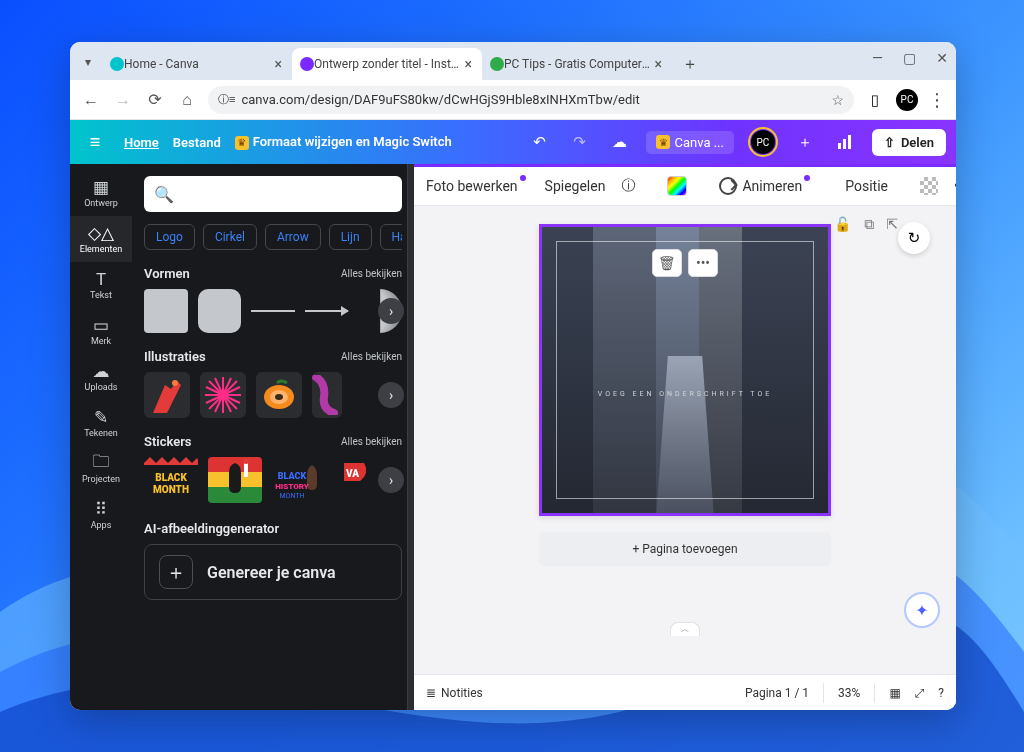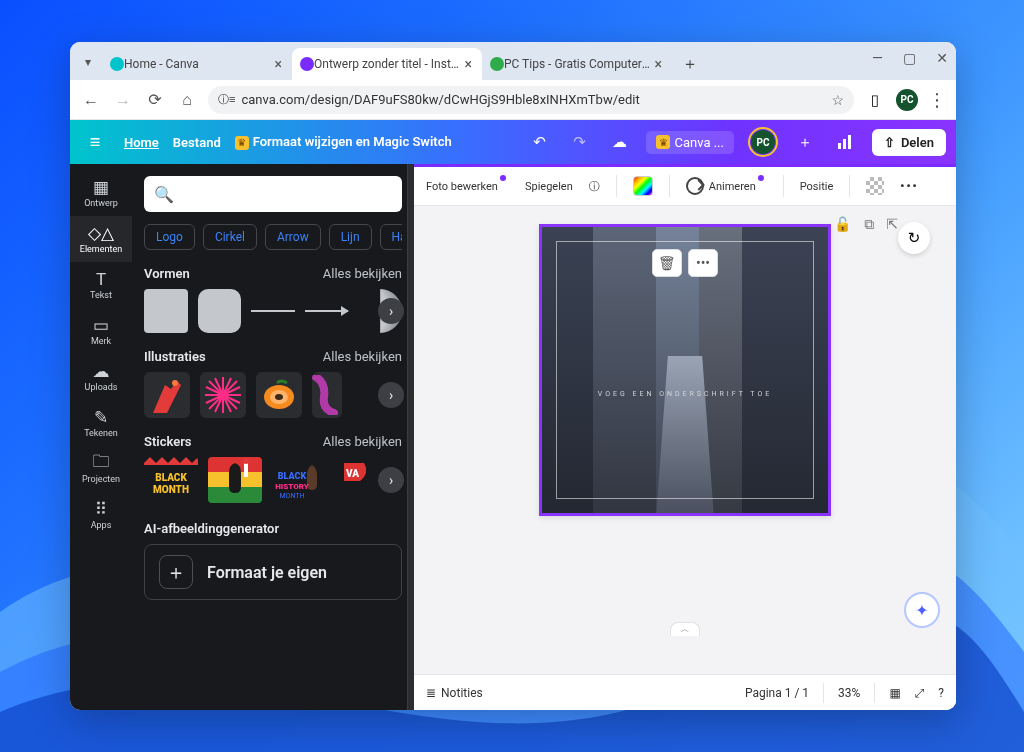--- a/index.html
+++ b/index.html
@@ -18,21 +18,21 @@
   .new-tab { width:28px; height:28px; display:flex; align-items:center; justify-content:center; color:#444; margin-left:4px; margin-bottom:2px; cursor:pointer; }
   .win-controls { position:absolute; right:8px; top:8px; display:flex; gap:20px; color:#555;}
   .win-controls span { font-size:14px; cursor:pointer; }
   
   .url-bar { height:40px; background:#fff; display:flex; align-items:center; gap:10px; padding:0 10px; border-bottom:1px solid #e2e4e7; }
   .nav-btn { width:22px; height:22px; color:#555; display:flex; align-items:center; justify-content:center; font-size:16px; cursor:pointer;}
   .url-input { flex:1; height:28px; background:#f0f2f4; border-radius:14px; display:flex; align-items:center; padding:0 10px; font-size:13px; color:#333; gap:6px;}
   .url-input .lock { font-size:11px;}
   .url-input .star { margin-left:auto; font-size:14px; color:#555;}
   .ext { width:22px; height:22px; display:flex; align-items:center; justify-content:center; font-size:15px;}
-  .avatar-pc { width:22px; height:22px; border-radius:50%; background:#14532d; color:#fff; font-size:10px; font-weight:700; display:flex; align-items:center; justify-content:center;}
+  .avatar-pc { width:22px; height:22px; border-radius:50%; background:#000000; color:#fff; font-size:10px; font-weight:400; display:flex; align-items:center; justify-content:center;}
   .kebab { font-size:18px; color:#444;}
   
   .app-topbar { height:44px; background:linear-gradient(90deg,#00c4cc 0%, #3a6cff 45%, #6f33ff 75%, #8a33ff 100%); display:flex; align-items:center; padding:0 10px; color:#fff; gap:14px; font-size:13px; }
   .app-topbar .hamburger { width:30px; height:30px; display:flex; align-items:center; justify-content:center; font-size:18px;}
   .app-topbar .top-btn { cursor:pointer; white-space:nowrap; }
   .crown { width:14px; height:14px; display:inline-flex; align-items:center; justify-content:center; background:#f7c12d; border-radius:3px; color:#7a3f00; font-size:10px; margin-right:4px; vertical-align:middle;}
   .top-spacer { flex:1; }
   .icon-btn { width:26px; height:26px; display:flex; align-items:center; justify-content:center; font-size:15px; cursor:pointer;}
   .canva-badge { display:flex; align-items:center; background:rgba(255,255,255,.15); padding:4px 10px; border-radius:5px; cursor:pointer;}
   .avatar-outline { position:relative; width:30px; height:30px; border-radius:50%; border:2px solid #f7c12d; display:flex; align-items:center; justify-content:center; }
@@ -47,36 +47,36 @@
   .rail-item.active { background:#25272b; color:#fff; }
   .rail-item .ricon { font-size:17px; height:18px; display:flex; align-items:center;}
   
   .side-panel { width:282px; background:#17191c; color:#e6e8ea; display:flex; flex-direction:column; padding:12px 12px 0 12px; position:relative;}
   .side-panel::after { content:""; position:absolute; right:0; top:0; bottom:0; width:6px; background:#2b2d31; border-left:1px solid #3a3c41;}
   .search-box { background:#fff; border-radius:6px; height:36px; display:flex; align-items:center; padding:0 10px; color:#333; gap:8px;}
   .search-box input { border:0; outline:none; font-size:13px; flex:1; color:#555; background:transparent;}
   .chips { display:flex; gap:8px; margin-top:12px; overflow:hidden;}
   .chip { border:1px solid #44474c; border-radius:6px; padding:5px 11px; font-size:12px; color:#3b82f6; white-space:nowrap; cursor:pointer;}
   .section-head { display:flex; justify-content:space-between; align-items:center; margin-top:16px; font-size:13px;}
-  .section-head .view-all { font-size:13px; color:#bfc3c8; cursor:pointer;}
+  .section-head .view-all { font-size:10px; color:#bfc3c8; cursor:pointer;}
   .thumb-row { display:flex; align-items:center; gap:10px; margin-top:8px; position:relative;}
   .shape-sq { width:44px; height:44px; background:#c4c8cd; border-radius:4px;}
   .shape-sq.round { border-radius:10px;}
   .shape-line { width:44px; height:2px; background:#c4c8cd;}
   .shape-arrow { width:44px; height:2px; background:#c4c8cd; position:relative;}
   .shape-arrow::after { content:""; position:absolute; right:-1px; top:-4px; border-left:8px solid #c4c8cd; border-top:5px solid transparent; border-bottom:5px solid transparent;}
   .shape-semi { width:44px; height:44px; background:radial-gradient(circle at 0% 50%, #c4c8cd 0 60%, #6b6e73 100%); border-radius:50%; clip-path:inset(0 0 0 50%);}
   .row-more { position:absolute; right:-2px; top:50%; transform:translateY(-50%); width:26px; height:26px; border-radius:50%; background:#3d3f44; color:#e6e8ea; display:flex; align-items:center; justify-content:center; font-size:14px; cursor:pointer;}
   .illus-row .th { width:46px; height:46px; border-radius:6px; background:#2a2c30; display:flex; align-items:center; justify-content:center; overflow:hidden;}
   .stick-row .th { width:54px; height:46px; border-radius:4px; overflow:hidden; position:relative;}
   .gen-box { border:1px solid #3e4146; border-radius:8px; height:56px; margin-top:8px; display:flex; align-items:center; gap:14px; padding:0 14px; cursor:pointer;}
   .plus-sq { width:34px; height:34px; border:1px solid #4b4e53; border-radius:8px; display:flex; align-items:center; justify-content:center; font-size:20px;}
   
   .canvas-area { flex:1; background:#fff; display:flex; flex-direction:column; min-width:0; position:relative;}
-  .ctx-bar { height:42px; border-top:3px solid #7a2bff; border-bottom:1px solid #e5e6e9; display:flex; align-items:center; gap:16px; padding:0 12px; font-size:11px; color:#333;}
+  .ctx-bar { height:42px; border-top:3px solid #7a2bff; border-bottom:1px solid #e5e6e9; display:flex; align-items:center; gap:16px; padding:0 12px; font-size:14px; color:#333;}
   .ctx-btn { display:flex; align-items:center; gap:5px; cursor:pointer; white-space:nowrap;}
   .ctx-sep { width:1px; height:22px; background:#e4e5e8;}
   .swatch { width:20px; height:20px; border-radius:4px; background:linear-gradient(135deg,red,orange,yellow,lime,cyan,blue,magenta); border:1px solid #ccc;}
   .flip-icon { width:18px; height:18px; border-radius:50%; border:2px solid #444; display:inline-block; position:relative;}
   .flip-icon::after{content:""; position:absolute; width:6px;height:6px;border-top:2px solid #444;border-right:2px solid #444; right:-1px; top:2px; transform:rotate(45deg);}
   .transp-icon { width:18px;height:18px; background-image:linear-gradient(45deg,#bbb 25%,transparent 25%,transparent 75%,#bbb 75%),linear-gradient(45deg,#bbb 25%,transparent 25%,transparent 75%,#bbb 75%); background-size:8px 8px; background-position:0 0,4px 4px; border-radius:3px;}
   .dot-badge { width:6px;height:6px;border-radius:50%;background:#7a2bff; position:relative; top:-8px; left:-3px;}
   .stage { flex:1; background:#f3f3f5; display:flex; flex-direction:column; align-items:center; padding:18px 0 0 0; position:relative; overflow:hidden;}
   .page-tools { position:absolute; right:58px; top:10px; display:flex; gap:12px; color:#777; font-size:14px;}
   .page-tools span{cursor:pointer;}
@@ -320,21 +320,21 @@
               <text x="10" y="20" fill="#fff" font-size="10" font-weight="900">VA</text>
             </svg></div>
         <div class="row-more">›</div>
       </div>
 
       <div class="section-head" style="margin-top:18px">
         <span style="font-weight:600;">AI-afbeeldinggenerator</span>
       </div>
       <div class="gen-box">
         <div class="plus-sq">＋</div>
-        <span style="font-weight:600;">Formaat je eigen</span>
+        <span style="font-weight:600;">Genereer je canva</span>
       </div>
     </div>
 
     <div class="canvas-area">
       <div class="ctx-bar">
         <div class="ctx-btn">
             <span>Foto bewerken</span>
             <span class="dot-badge"></span>
           </div>
         <div class="ctx-btn">Spiegelen</div>
@@ -369,20 +369,21 @@
         <div class="canvas-frame">
           <div class="bg-street"></div>
           <div class="canvas-inner"></div>
           <div class="floating-tool">
             <div class="ft">🗑</div>
             <div class="ft">•••</div>
           </div>
           <div class="canvas-sub">VOEG EEN ONDERSCHRIFT TOE</div>
         </div>
 
+        <div class="add-page">+ Pagina toevoegen</div>
         <div class="page-handle">︿</div>
         <div class="magic-fab">✦</div>
       </div>
 
       <div class="bottom-bar">
         <div class="bb-item">
             <span>≣</span>
             <span>Notities</span>
           </div>
         <div class="spacer"></div>

